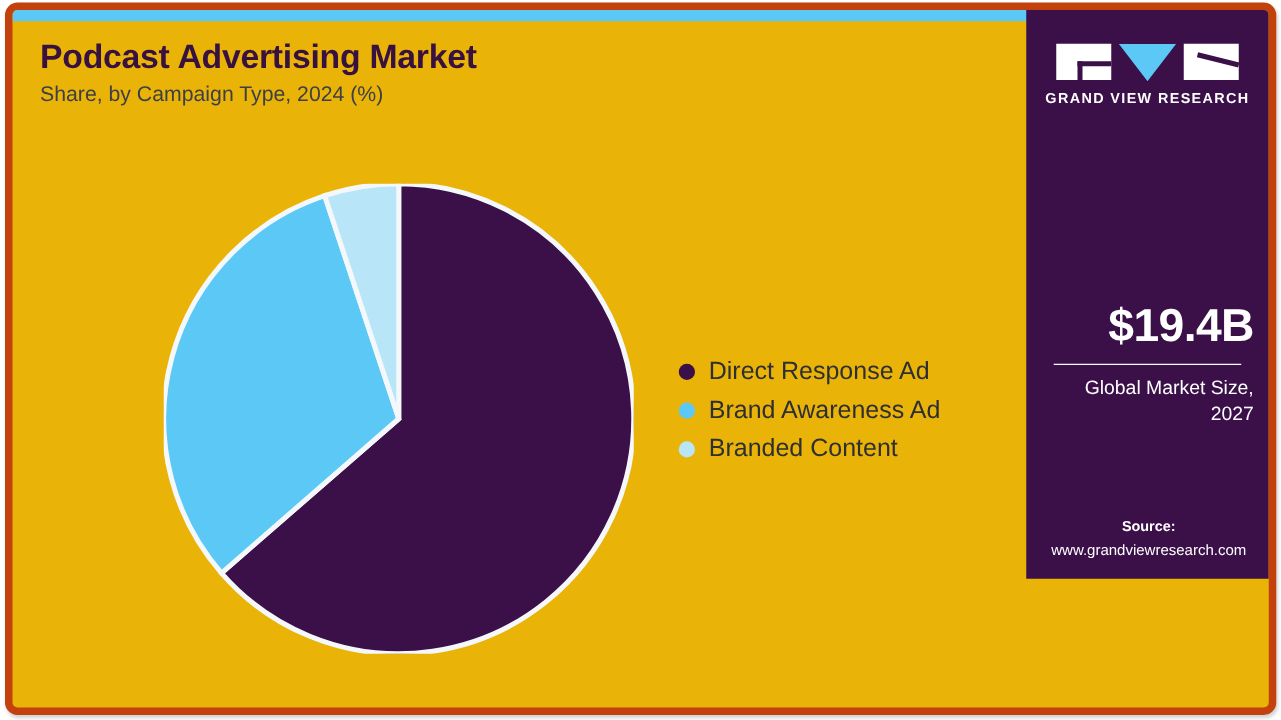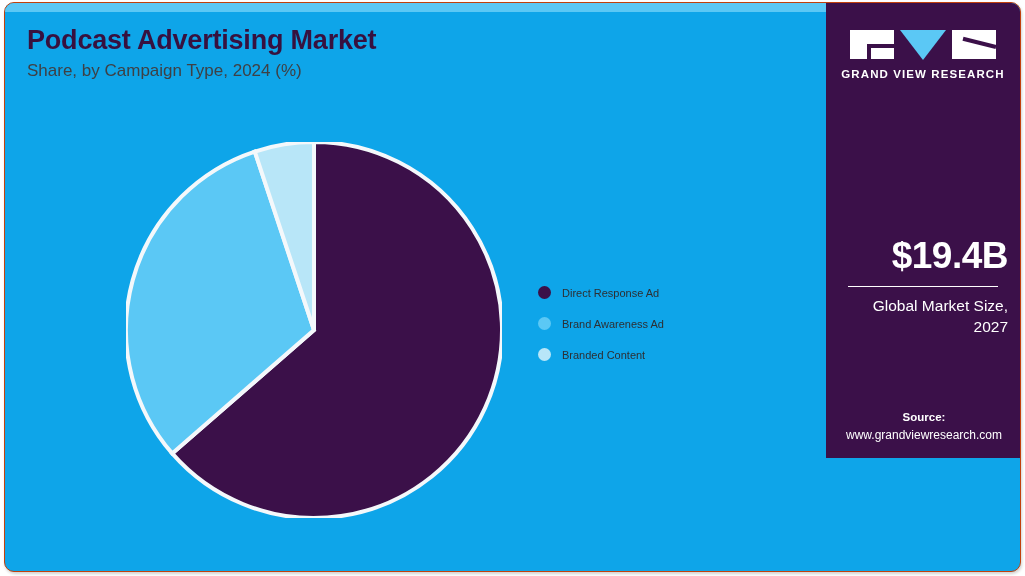--- a/index.html
+++ b/index.html
@@ -13,23 +13,23 @@
     font-family: "Liberation Sans", sans-serif;
     overflow: hidden;
   }
 
   .card {
     position: absolute;
     left: 4px;
     top: 2px;
     width: 1017px;
     height: 570px;
-    background: #0ea5e9;
+    background: #eab308;
     border-radius: 10px;
-    border: 1px solid #c2410c;
+    border: 6px solid #c2410c;
     box-sizing: border-box;
     overflow: hidden;
     box-shadow: 1px 2px 3px rgba(0,0,0,0.18);
   }
 
   .top-bar {
     position: absolute;
     left: 0;
     top: 0;
     width: 825px;
@@ -81,21 +81,21 @@
     height: 31px;
   }
   .legend-dot {
     width: 13px;
     height: 13px;
     border-radius: 50%;
     flex: 0 0 auto;
     margin-right: 11px;
   }
   .legend-label {
-    font-size: 11px;
+    font-size: 20px;
     color: #2d2f33;
     white-space: nowrap;
     text-align: right;
   }
 
   
   .side-panel {
     position: absolute;
     right: 0;
     top: 0;

